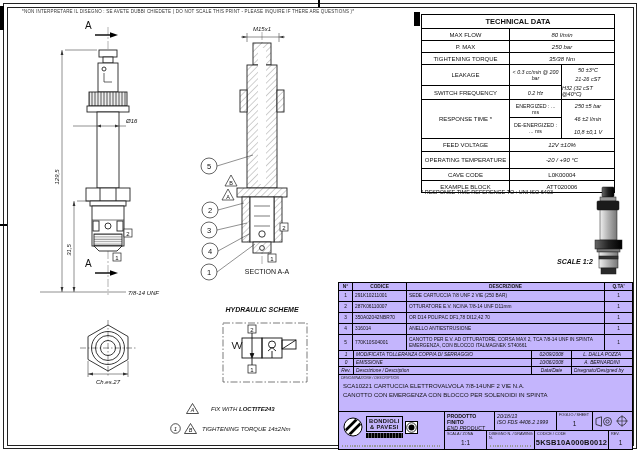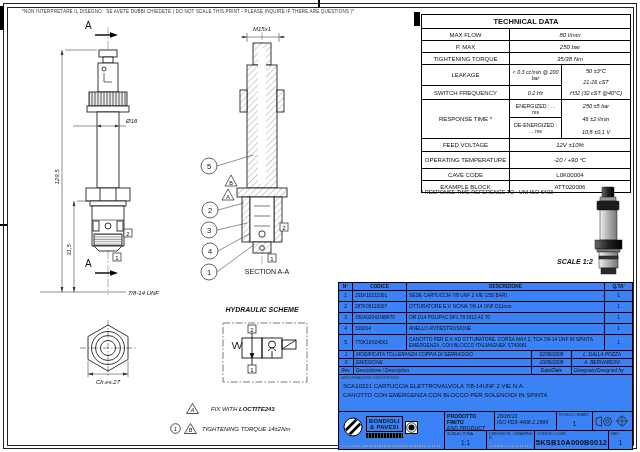--- a/index.html
+++ b/index.html
@@ -5,37 +5,37 @@
   html,body{margin:0;padding:0;background:#d8d8d8;}
   .sheet{position:relative;width:640px;height:452px;background:#ffffff;
          font-family:"Liberation Sans", sans-serif;color:#111;overflow:hidden;}
   .frame-outer{position:absolute;left:3px;top:3px;right:3px;bottom:3px;border:1px solid #222;}
   .frame-inner{position:absolute;left:7px;top:7px;right:6px;bottom:6px;border:1px solid #222;}
   .edge-mark{position:absolute;background:#000;}
   .disclaimer{position:absolute;left:22px;top:9px;width:420px;font-size:4.5px;color:#333;letter-spacing:.2px;}
   svg text{font-family:"Liberation Sans", sans-serif;fill:#111;}
   .abs{position:absolute;}
   
-  .tech-table{position:absolute;left:421px;top:14px;width:210px;border:1.5px solid #000;background:#fff;box-sizing:border-box;font-size:6px;}
+  .tech-table{position:absolute;left:421px;top:14px;width:194px;border:1.5px solid #000;background:#fff;box-sizing:border-box;font-size:6px;}
   .tt-header{height:13px;display:flex;align-items:center;justify-content:center;font-weight:bold;font-size:7.5px;border-bottom:1px solid #000;}
   .tt-row{display:flex;border-bottom:1px solid #000;}
   .tt-row:last-child{border-bottom:none;}
   .tt-label{width:88px;border-right:1px solid #000;display:flex;align-items:center;justify-content:center;text-align:center;box-sizing:border-box;padding:0 2px;}
   .tt-value{flex:1;display:flex;align-items:center;justify-content:center;font-style:italic;text-align:center;}
   .h11{height:11px;}.h12{height:12px;}.h16{height:16px;}
   .tt-split{display:flex;border-bottom:1px solid #000;}
   .col-lab{width:88px;border-right:1px solid #000;display:flex;flex-direction:column;box-sizing:border-box;}
   .col-mid{width:52px;border-right:1px solid #000;display:flex;flex-direction:column;box-sizing:border-box;}
   .col-right{flex:1;display:flex;flex-direction:column;justify-content:space-around;align-items:center;font-style:italic;font-size:5.5px;}
   .cell{display:flex;align-items:center;justify-content:center;text-align:center;padding:0 2px;box-sizing:border-box;}
   .bt{border-top:1px solid #000;}
   .it{font-style:italic;}
   .tt-footnote{position:absolute;left:421px;top:189px;font-size:5.5px;}
   
-  .rb{position:absolute;left:338px;top:282px;width:295px;border:1.5px solid #000;background:#3b82f6;box-sizing:border-box;}
+  .rb{position:absolute;left:338px;top:282px;width:295px;border:1.5px solid #000;background:#c4b5fd;box-sizing:border-box;}
   .parts{display:grid;grid-template-columns:14px 54px 1fr 27px;grid-template-rows:8px 11px 11px 11px 11px 16px;font-size:4.8px;}
   .pc{border-right:1px solid #000;border-bottom:1px solid #000;display:flex;align-items:center;padding:0 2px;box-sizing:border-box;overflow:hidden;line-height:1.1;}
   .pc.last{border-right:none;}
   .pc.center{justify-content:center;text-align:center;padding:0;}
   .pc.hdr{font-weight:bold;justify-content:center;text-align:center;padding:0;}
   .revs{display:grid;grid-template-columns:15px 1fr 40px 60px;grid-template-rows:8px 8px 8px;font-size:4.8px;font-style:italic;}
   .rc{border-right:1px solid #000;border-bottom:1px solid #000;display:flex;align-items:center;padding:0 2px;box-sizing:border-box;overflow:hidden;}
   .rc.last{border-right:none;}
   .rc.center{justify-content:center;padding:0;}
   .descblock{position:relative;height:36px;border-bottom:1px solid #000;}

